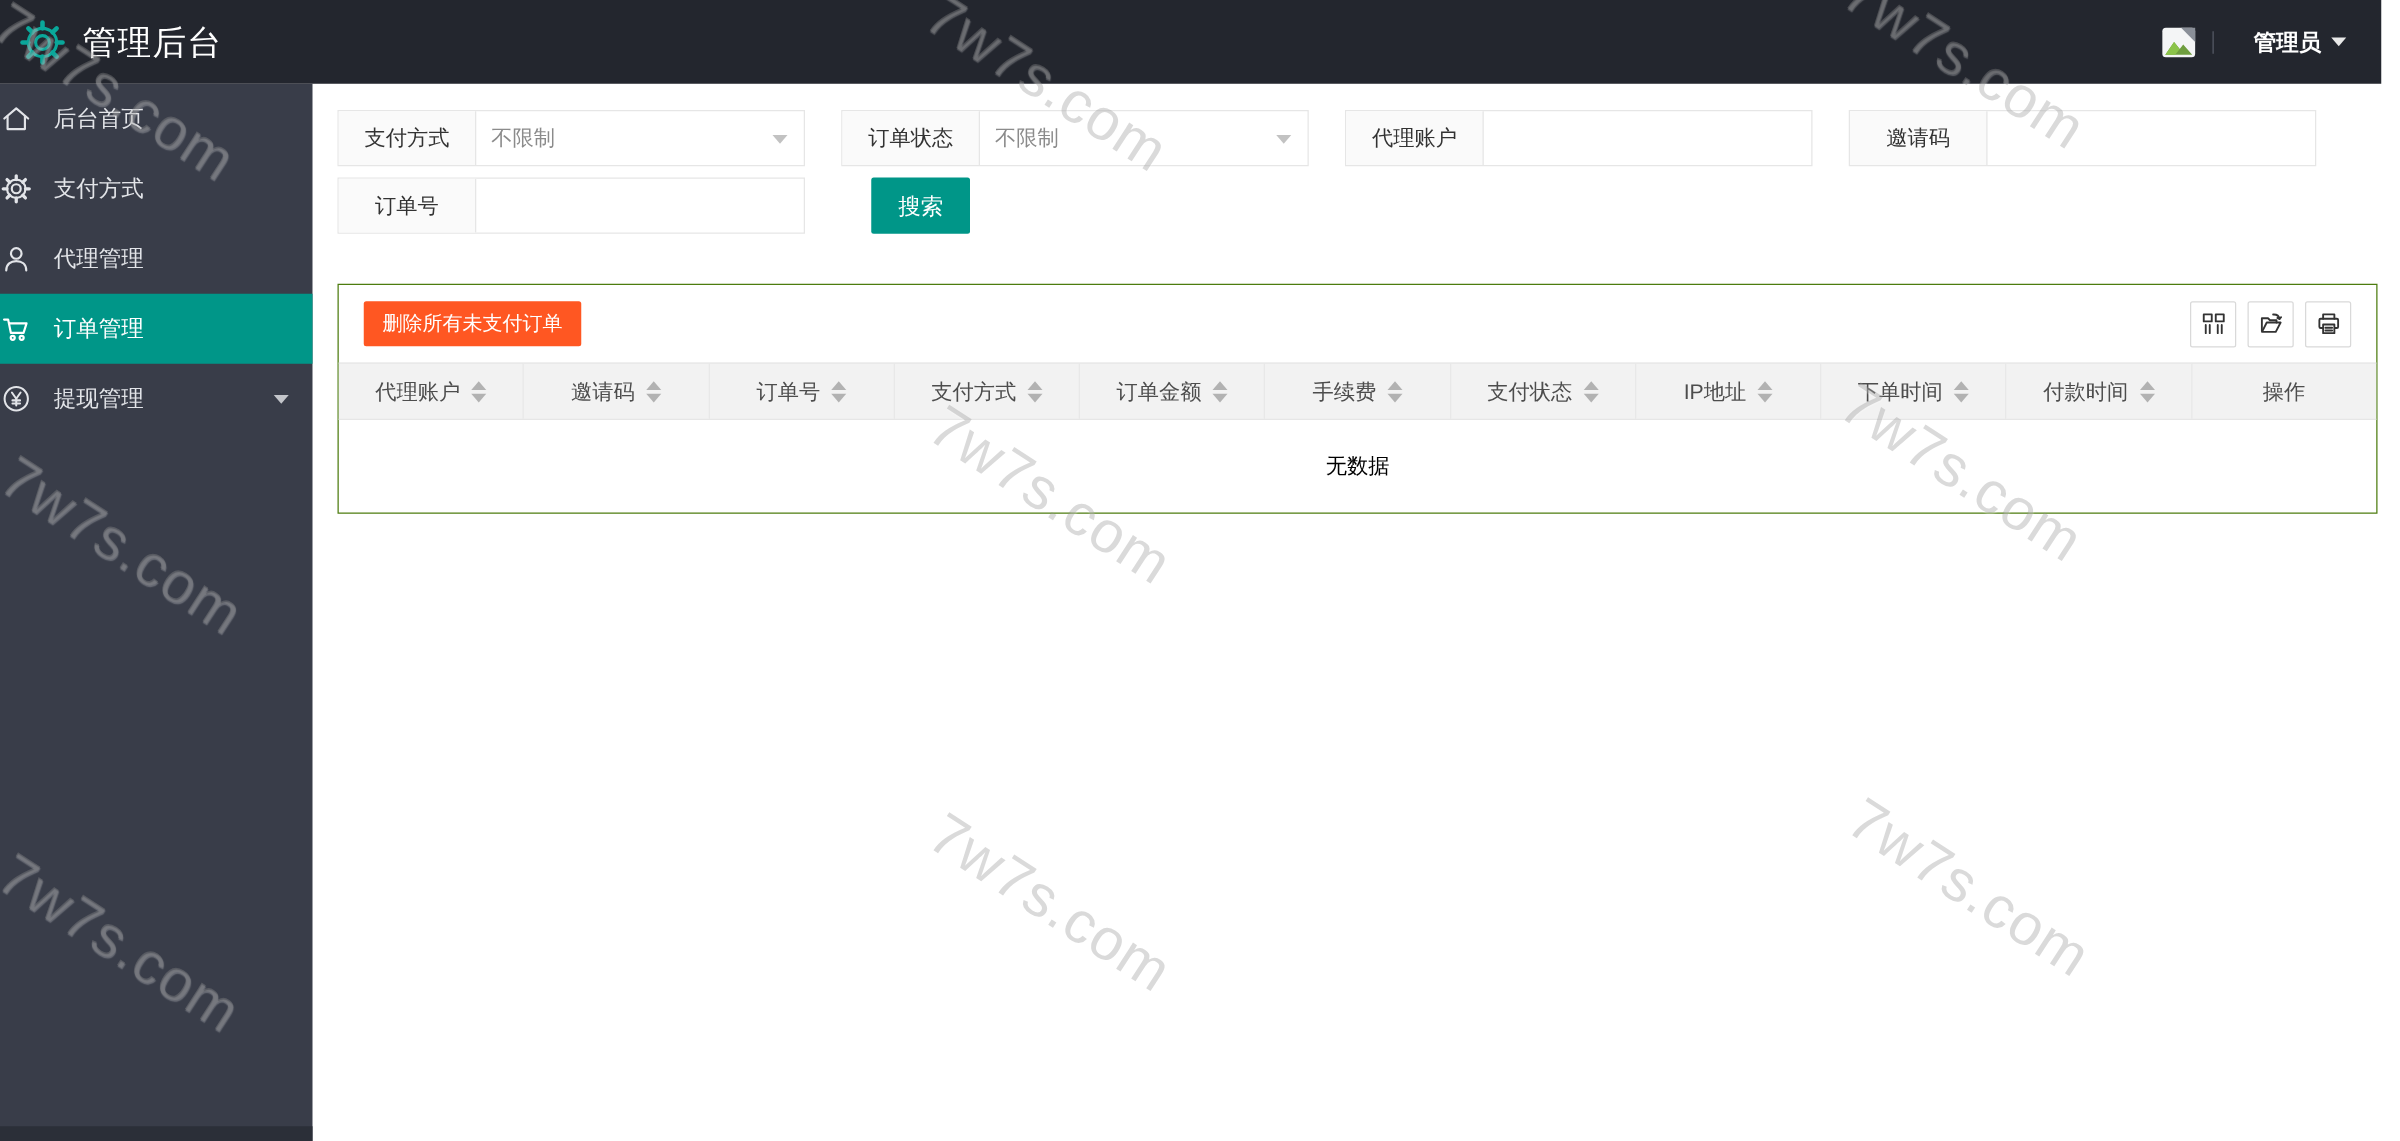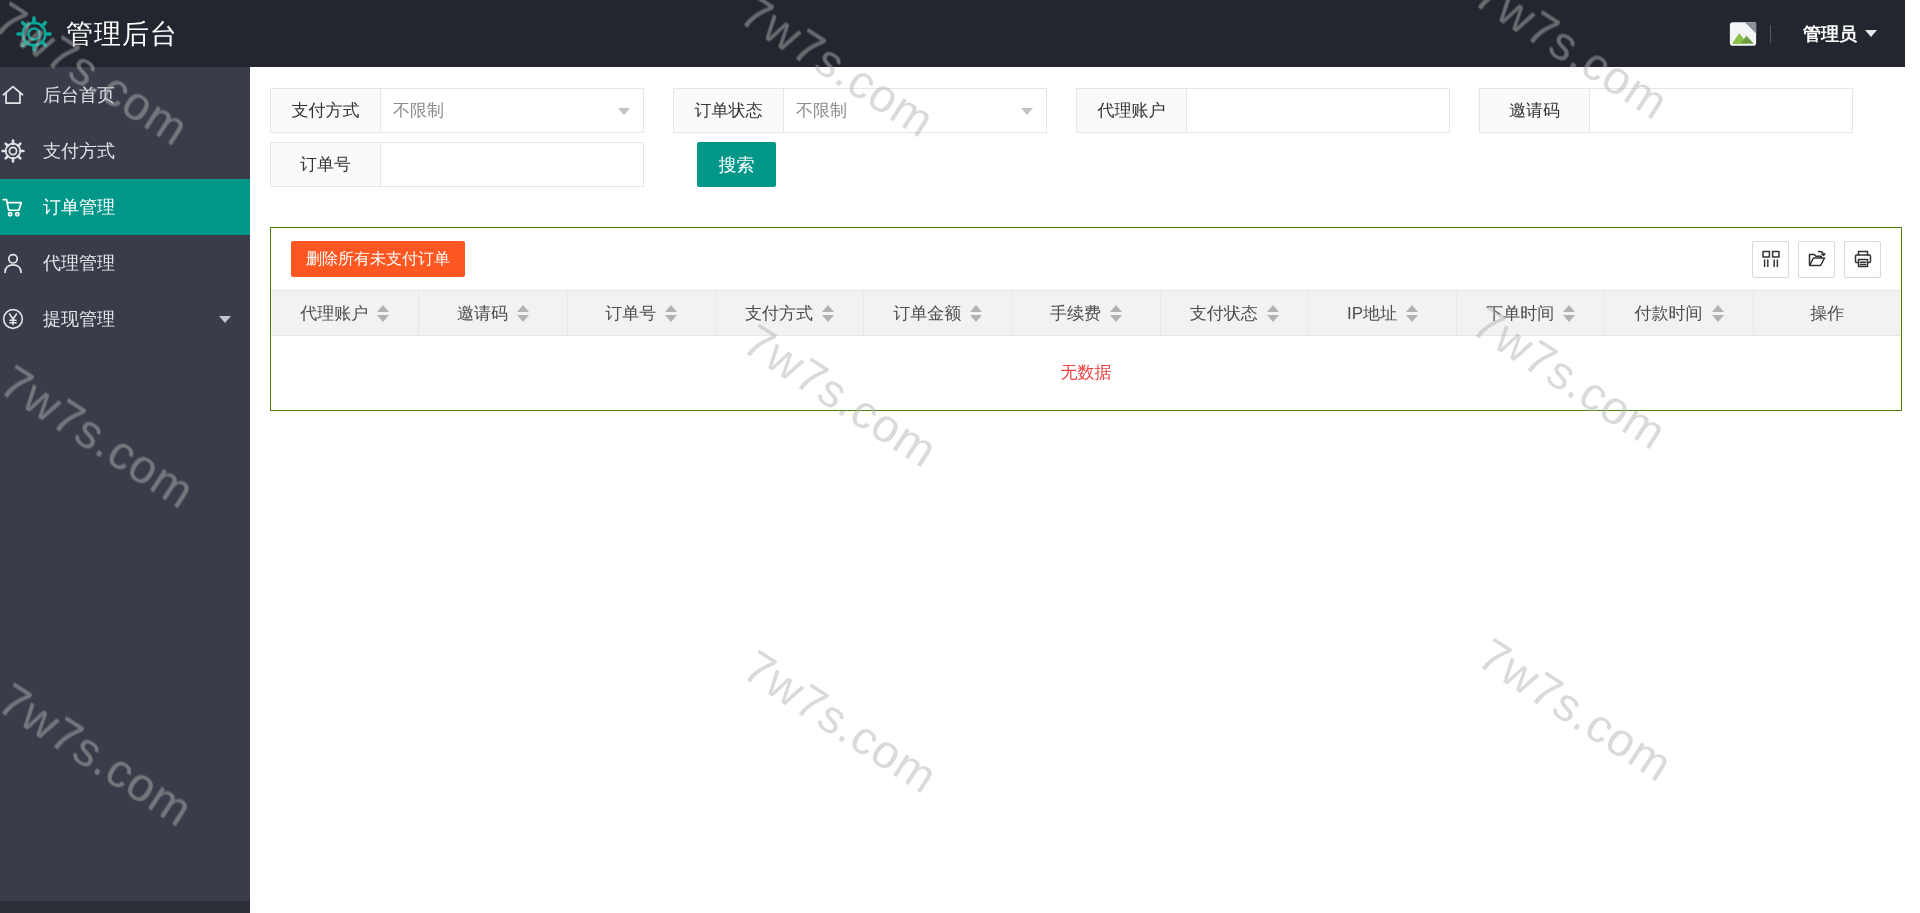--- a/index.html
+++ b/index.html
@@ -78,21 +78,21 @@
   .thead { display:flex; height:46px; background:#f2f2f2; border-top:1px solid #e6e6e6; border-bottom:1px solid #e6e6e6; }
   .th {
     flex:1; display:flex; align-items:center; justify-content:center;
     font-size:17px; color:#4d4d4d; border-right:1px solid #e8e8e8; position:relative;
   }
   .th:last-child { border-right:none; }
   .sort-icon { display:inline-flex; flex-direction:column; margin-left:9px; cursor:pointer; }
   .sort-icon i { display:block; width:0; height:0; border-left:6px solid transparent; border-right:6px solid transparent; }
   .sort-icon .up { border-bottom:7px solid #b2b2b2; margin-bottom:3px; }
   .sort-icon .down { border-top:7px solid #b2b2b2; }
-  .empty-row { height:72px; display:flex; align-items:center; justify-content:center; font-size:17px; color:#ef4444; }
+  .empty-row { height:72px; display:flex; align-items:center; justify-content:center; font-size:17px; color:#000000; }
   
   .wm-layer { position:absolute; inset:0; z-index:50; pointer-events:none; overflow:hidden; }
   .wm {
     position:absolute; font-size:47px; color:rgba(143,143,143,0.33); white-space:nowrap;
     transform:rotate(33deg); letter-spacing:1px; text-shadow:1px 1px 1px rgba(255,255,255,0.25);
   }
 </style>
 </head>
 <body>
 
@@ -151,38 +151,38 @@
             <path d="M7.19 16.81 L5.21 18.79"></path>
             <path d="M5.2 12 H2.4"></path>
             <path d="M7.19 7.19 L5.21 5.21"></path>
             <path d="M12 5.2 V2.4"></path>
             <path d="M16.81 7.19 L18.79 5.21"></path>
           </g>
         </svg>
       </span>
       <span>支付方式</span>
     </div>
+    <div class="side-item">
+      <span class="s-icon">
+        <svg width="26" height="26" viewBox="0 0 24 24" fill="none" stroke="currentColor" stroke-linecap="round" stroke-linejoin="round" stroke-width="1.6">
+          <circle cx="12" cy="8.1" r="3.9"></circle>
+          <path d="M4.6 20.6 C4.6 15.9 8 13.7 12 13.7 C16 13.7 19.4 15.9 19.4 20.6"></path>
+        </svg>
+      </span>
+      <span>代理管理</span>
+    </div>
     <div class="side-item active">
       <span class="s-icon">
         <svg width="26" height="26" viewBox="0 0 24 24" fill="none" stroke="currentColor" stroke-linecap="round" stroke-linejoin="round" stroke-width="1.6">
           <path d="M3 5.2 H6 L8 15 H17.4 L19.6 8 H7.3"></path>
           <circle cx="9.4" cy="18.7" r="1.5"></circle>
           <circle cx="16" cy="18.7" r="1.5"></circle>
         </svg>
       </span>
       <span>订单管理</span>
-    </div>
-    <div class="side-item">
-      <span class="s-icon">
-        <svg width="26" height="26" viewBox="0 0 24 24" fill="none" stroke="currentColor" stroke-linecap="round" stroke-linejoin="round" stroke-width="1.6">
-          <circle cx="12" cy="8.1" r="3.9"></circle>
-          <path d="M4.6 20.6 C4.6 15.9 8 13.7 12 13.7 C16 13.7 19.4 15.9 19.4 20.6"></path>
-        </svg>
-      </span>
-      <span>代理管理</span>
     </div>
     <div class="side-item">
       <span class="s-icon">
         <svg width="26" height="26" viewBox="0 0 24 24" fill="none" stroke="currentColor" stroke-linecap="round" stroke-linejoin="round" stroke-width="1.5">
           <circle cx="12" cy="12" r="8.6"></circle>
           <path d="M8.8 7.4 L12 12 L15.2 7.4"></path>
           <path d="M12 12 V17"></path>
           <path d="M9.2 13.2 H14.8"></path>
           <path d="M9.2 15.5 H14.8"></path>
         </svg>

